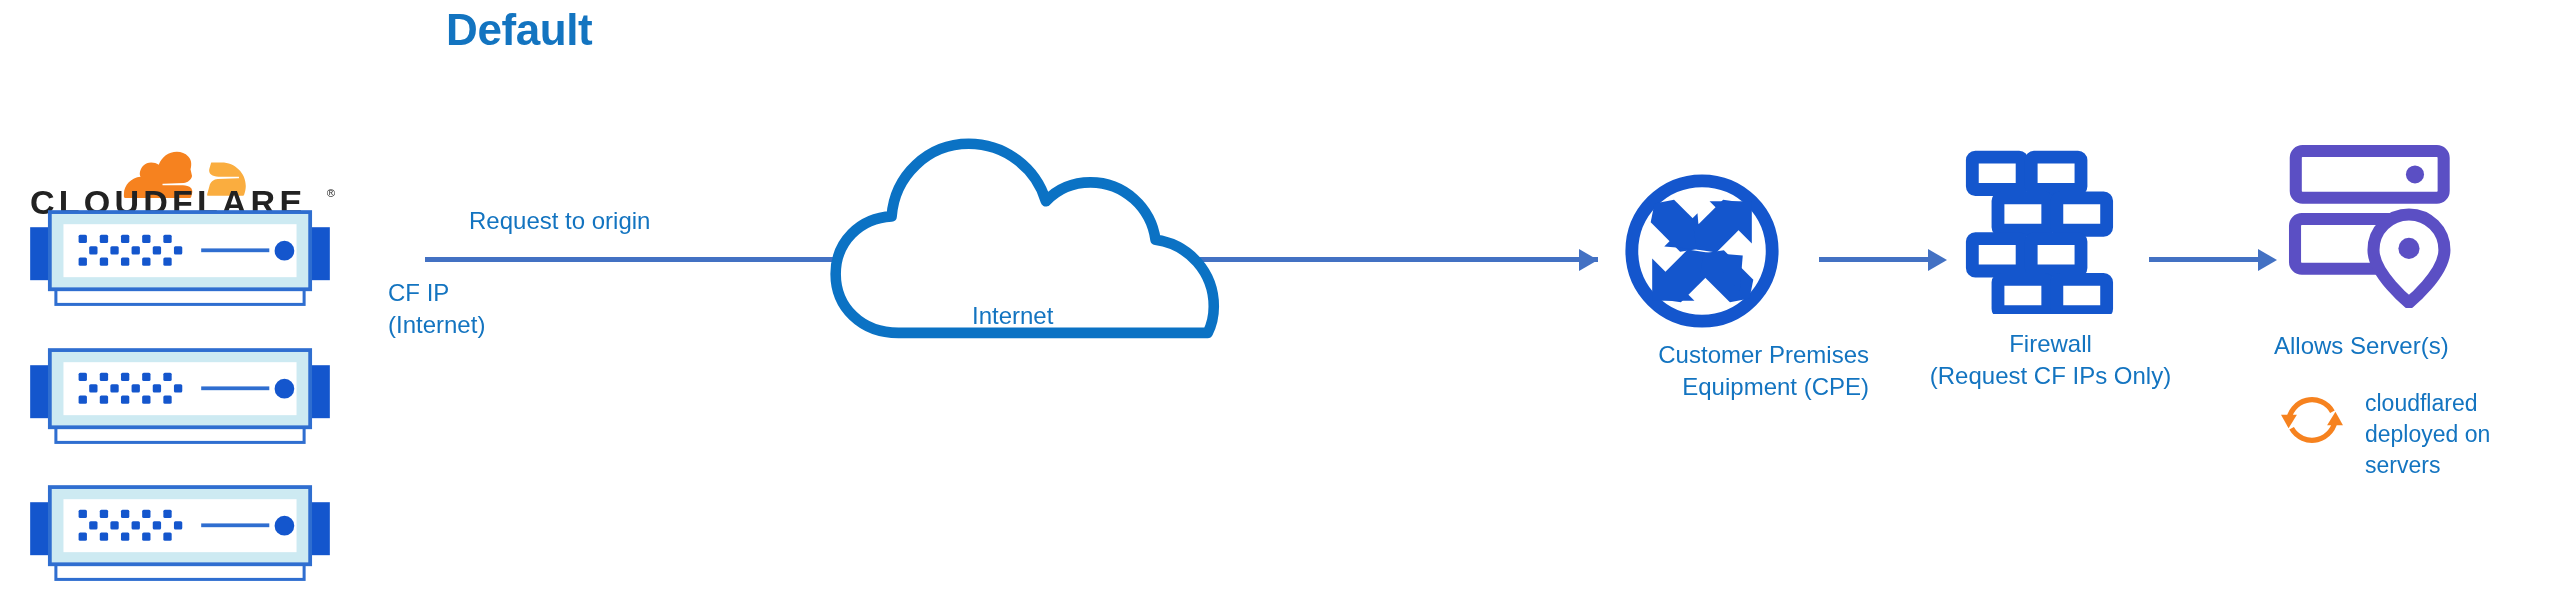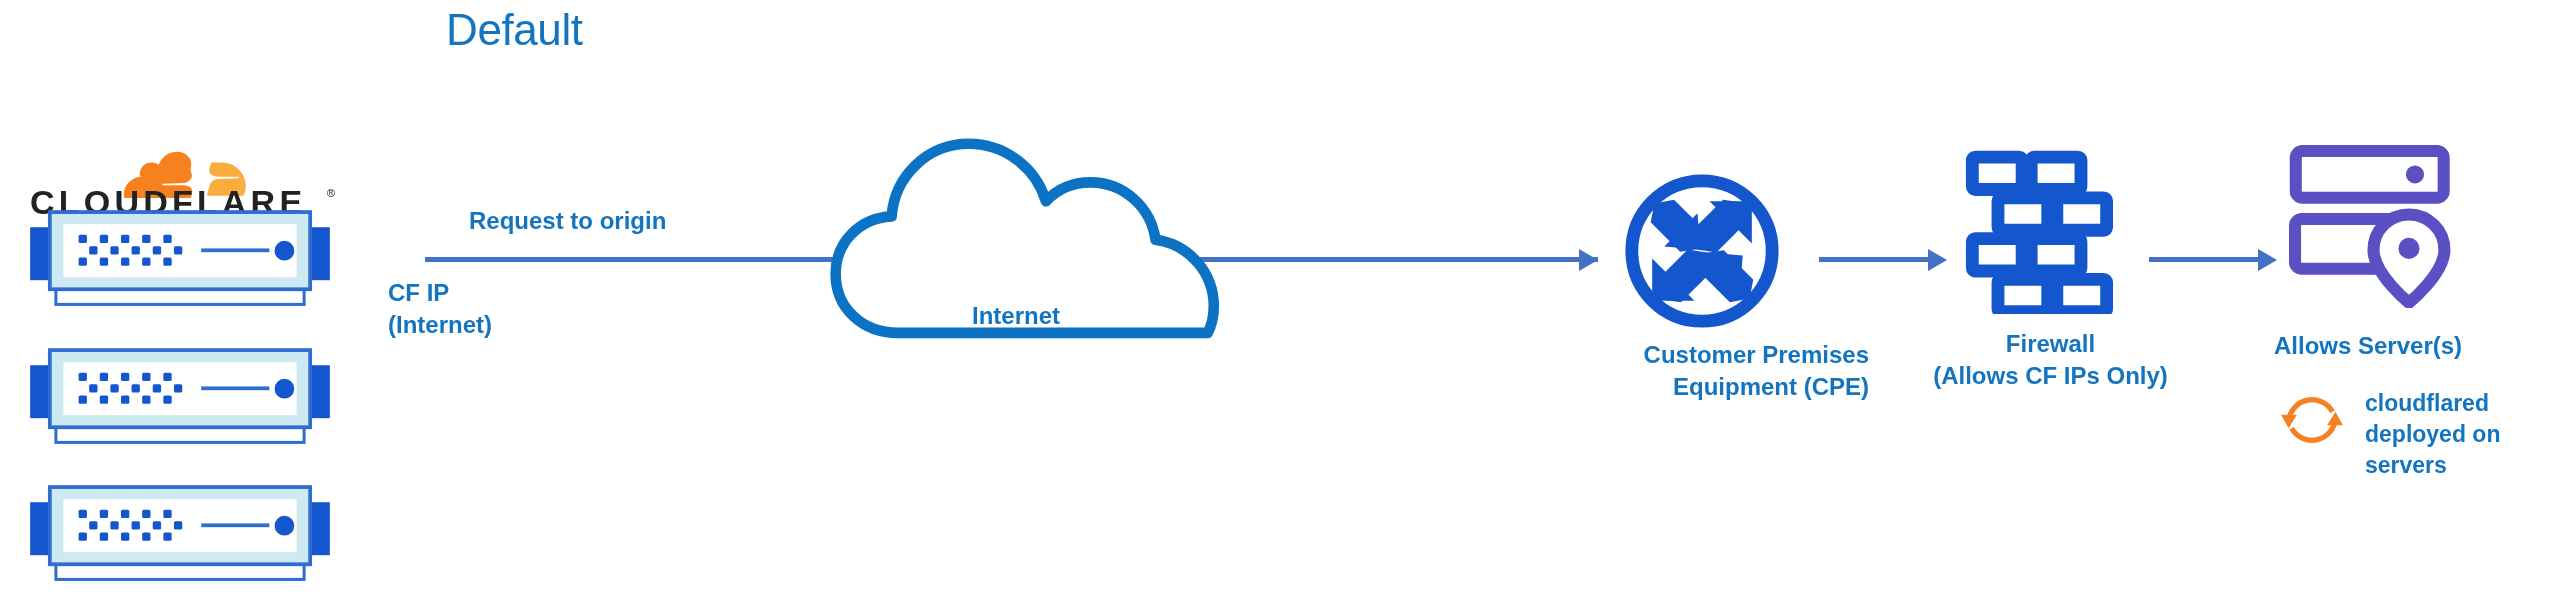--- a/index.html
+++ b/index.html
@@ -20,21 +20,21 @@
     overflow: hidden;
   }
   .abs { position: absolute; }
 
   
   #diagram-title {
     left: 446px;
     top: 4.5px;
     font-size: 44px;
     color: #1374c0;
-    font-weight: 400;
+    font-weight: 700;
     letter-spacing: -0.4px;
     white-space: nowrap;
   }
 
   
   #cloudflare-logo {
     left: 30px;
     top: 114px;
     width: 318px;
     height: 106px;
@@ -68,21 +68,20 @@
   #arrow-cpe-fw-head { left: 1928px; top: 249px; }
   #arrow-fw-origin-line { left: 2149px; top: 257px; width: 114px; }
   #arrow-fw-origin-head { left: 2258px; top: 249px; }
 
   
   .label {
     color: #1374c0;
     font-size: 23px;
     line-height: 29px;
     white-space: pre-line;
-    font-weight: bold;
   }
   #label-request-to-origin {
     left: 469px;
     top: 206px;
     font-size: 24px;
   }
   #label-cf-ip {
     left: 388px;
     top: 277px;
     font-size: 24px;
@@ -369,20 +368,20 @@
     </svg>
   </div>
 
   <div class="abs label" id="label-request-to-origin">Request to origin</div>
   <div class="abs label" id="label-cf-ip">CF IP
 (Internet)</div>
   <div class="abs label" id="label-internet">Internet</div>
   <div class="abs label" id="label-cpe">Customer Premises
 Equipment (CPE)</div>
   <div class="abs label" id="label-firewall">Firewall
-(Allows CF IPs Only)</div>
+(Request CF IPs Only)</div>
   <div class="abs label" id="label-origin-server">Allows Server(s)</div>
   <div class="abs label" id="label-cloudflared">cloudflared
 deployed on
 servers</div>
 
 </div>
 
 
 </body></html>

